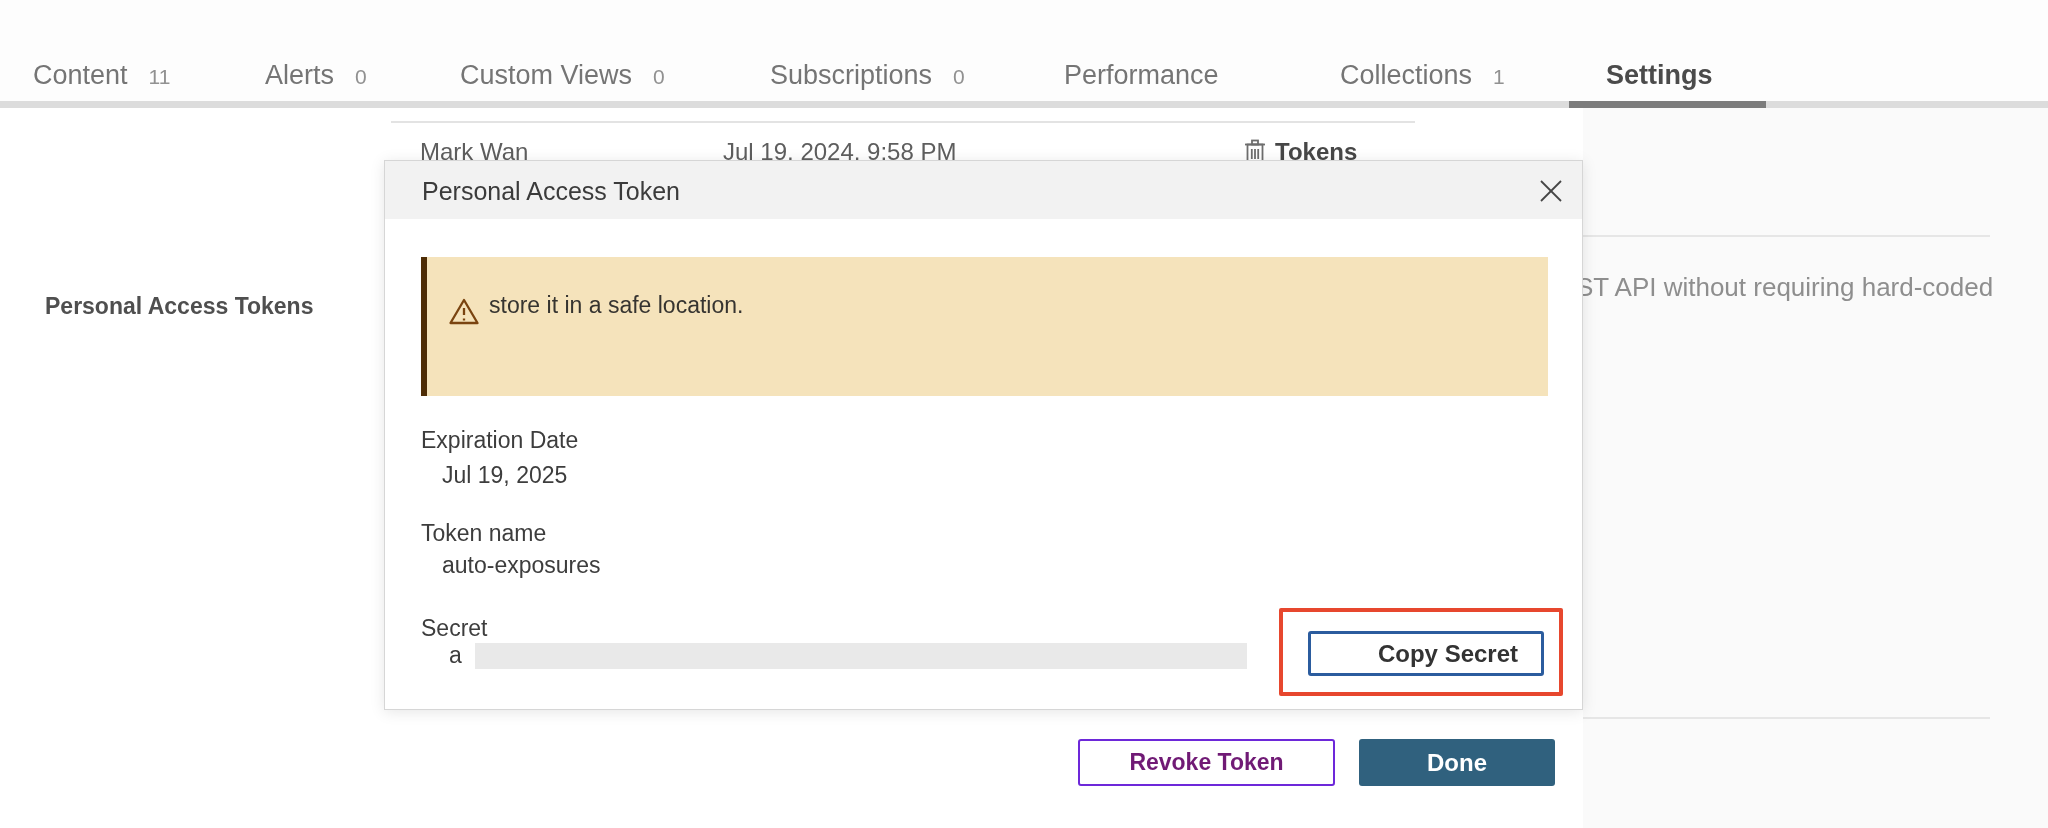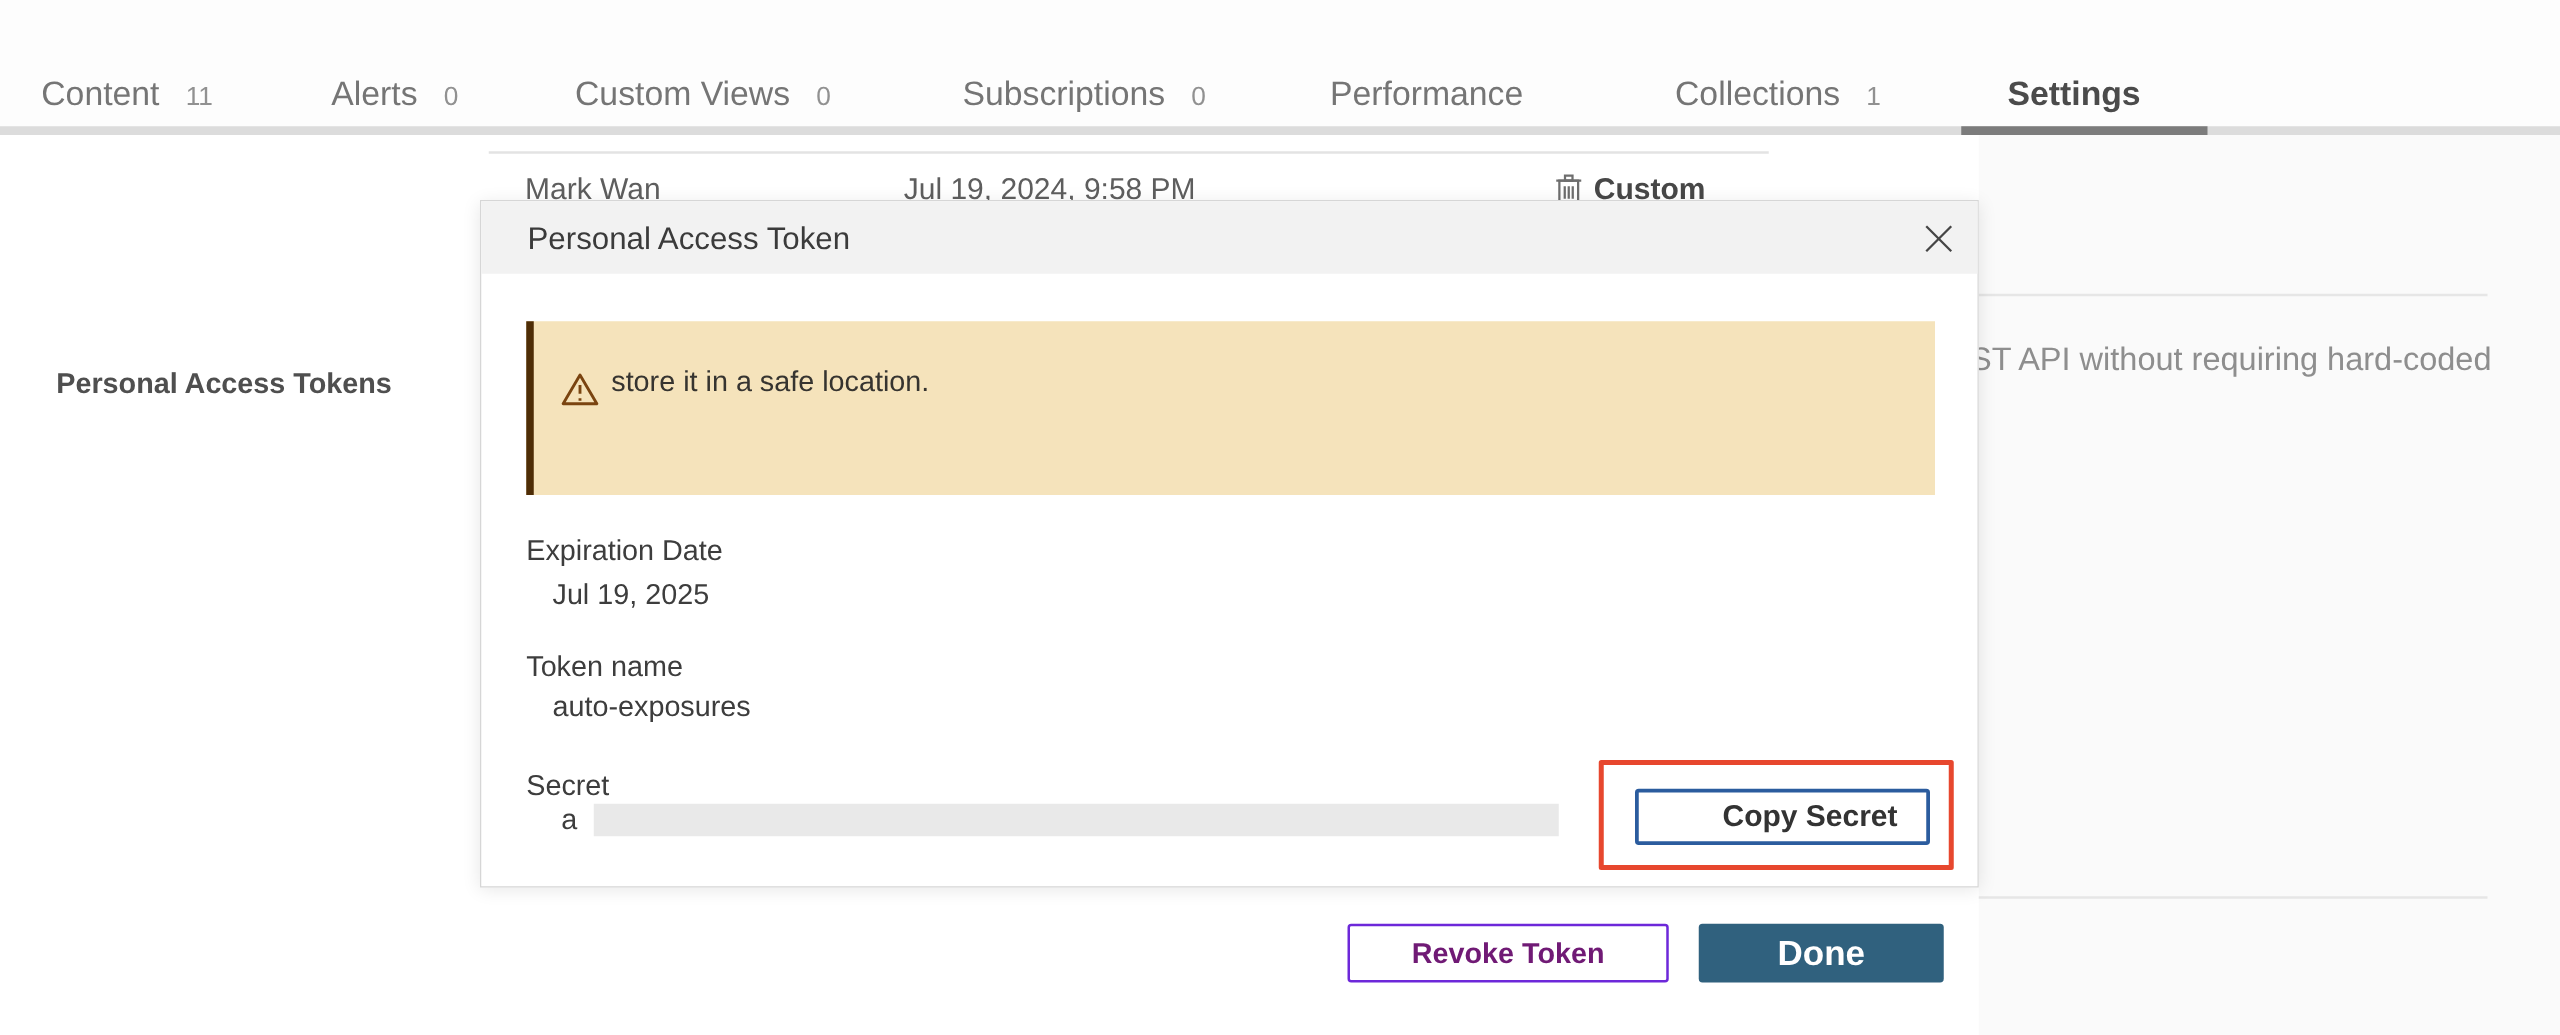--- a/index.html
+++ b/index.html
@@ -51,21 +51,21 @@
               background:#ffffff; border:3px solid #2b5c9e; border-radius:3px;
               font-family:"Liberation Sans", sans-serif; font-size:24px; font-weight:bold; color:#333333; cursor:pointer;padding-left:44px; }
   .annotation { position:absolute; left:894px; top:447px; width:284px; height:88px;
                 border:4px solid #e7472e; border-radius:2px; pointer-events:none; z-index:30; }
 
   .revoke-btn { position:absolute; left:693px; top:578px; width:257px; height:47px;
                 background:#ffffff; border:2px solid #6d28d9; border-radius:3px;
                 font-family:"Liberation Sans", sans-serif; font-size:23px; font-weight:bold; color:#701a75; cursor:pointer; }
   .done-btn { position:absolute; left:974px; top:578px; width:196px; height:47px;
               background:#30617e; border:none; border-radius:3px;
-              font-family:"Liberation Sans", sans-serif; font-size:28px; font-weight:bold; color:#ffffff; cursor:pointer; }
+              font-family:"Liberation Sans", sans-serif; font-size:24px; font-weight:bold; color:#ffffff; cursor:pointer; }
 
   svg { display:block; }
 </style>
 </head>
 <body>
 
 <div class="tabbar">
   <div class="tab" style="left:33px">
     <span>Content</span>
     <span class="count">11</span>
@@ -104,21 +104,21 @@
 <div class="trash">
   <svg width="22" height="26" viewBox="0 0 22 26" fill="none" stroke="#6e6e6e" stroke-width="1.8">
     <rect x="8" y="1.5" width="6" height="4"></rect>
     <line x1="1" y1="5.5" x2="21" y2="5.5"></line>
     <rect x="3.5" y="5.5" width="15" height="19"></rect>
     <line x1="7.8" y1="10" x2="7.8" y2="20"></line>
     <line x1="11" y1="10" x2="11" y2="20"></line>
     <line x1="14.2" y1="10" x2="14.2" y2="20"></line>
   </svg>
 </div>
-<div class="bg-row-action" style="left:1275px">Custom</div>
+<div class="bg-row-action" style="left:1275px">Tokens</div>
 
 <div class="section-label">Personal Access Tokens</div>
 <div class="bg-desc">ST API without requiring hard-coded</div>
 <div class="divider-r1"></div>
 <div class="divider-r2"></div>
 
 <div class="dialog">
 
   <div class="dialog-header">
     <div class="dialog-title">Personal Access Token</div>

